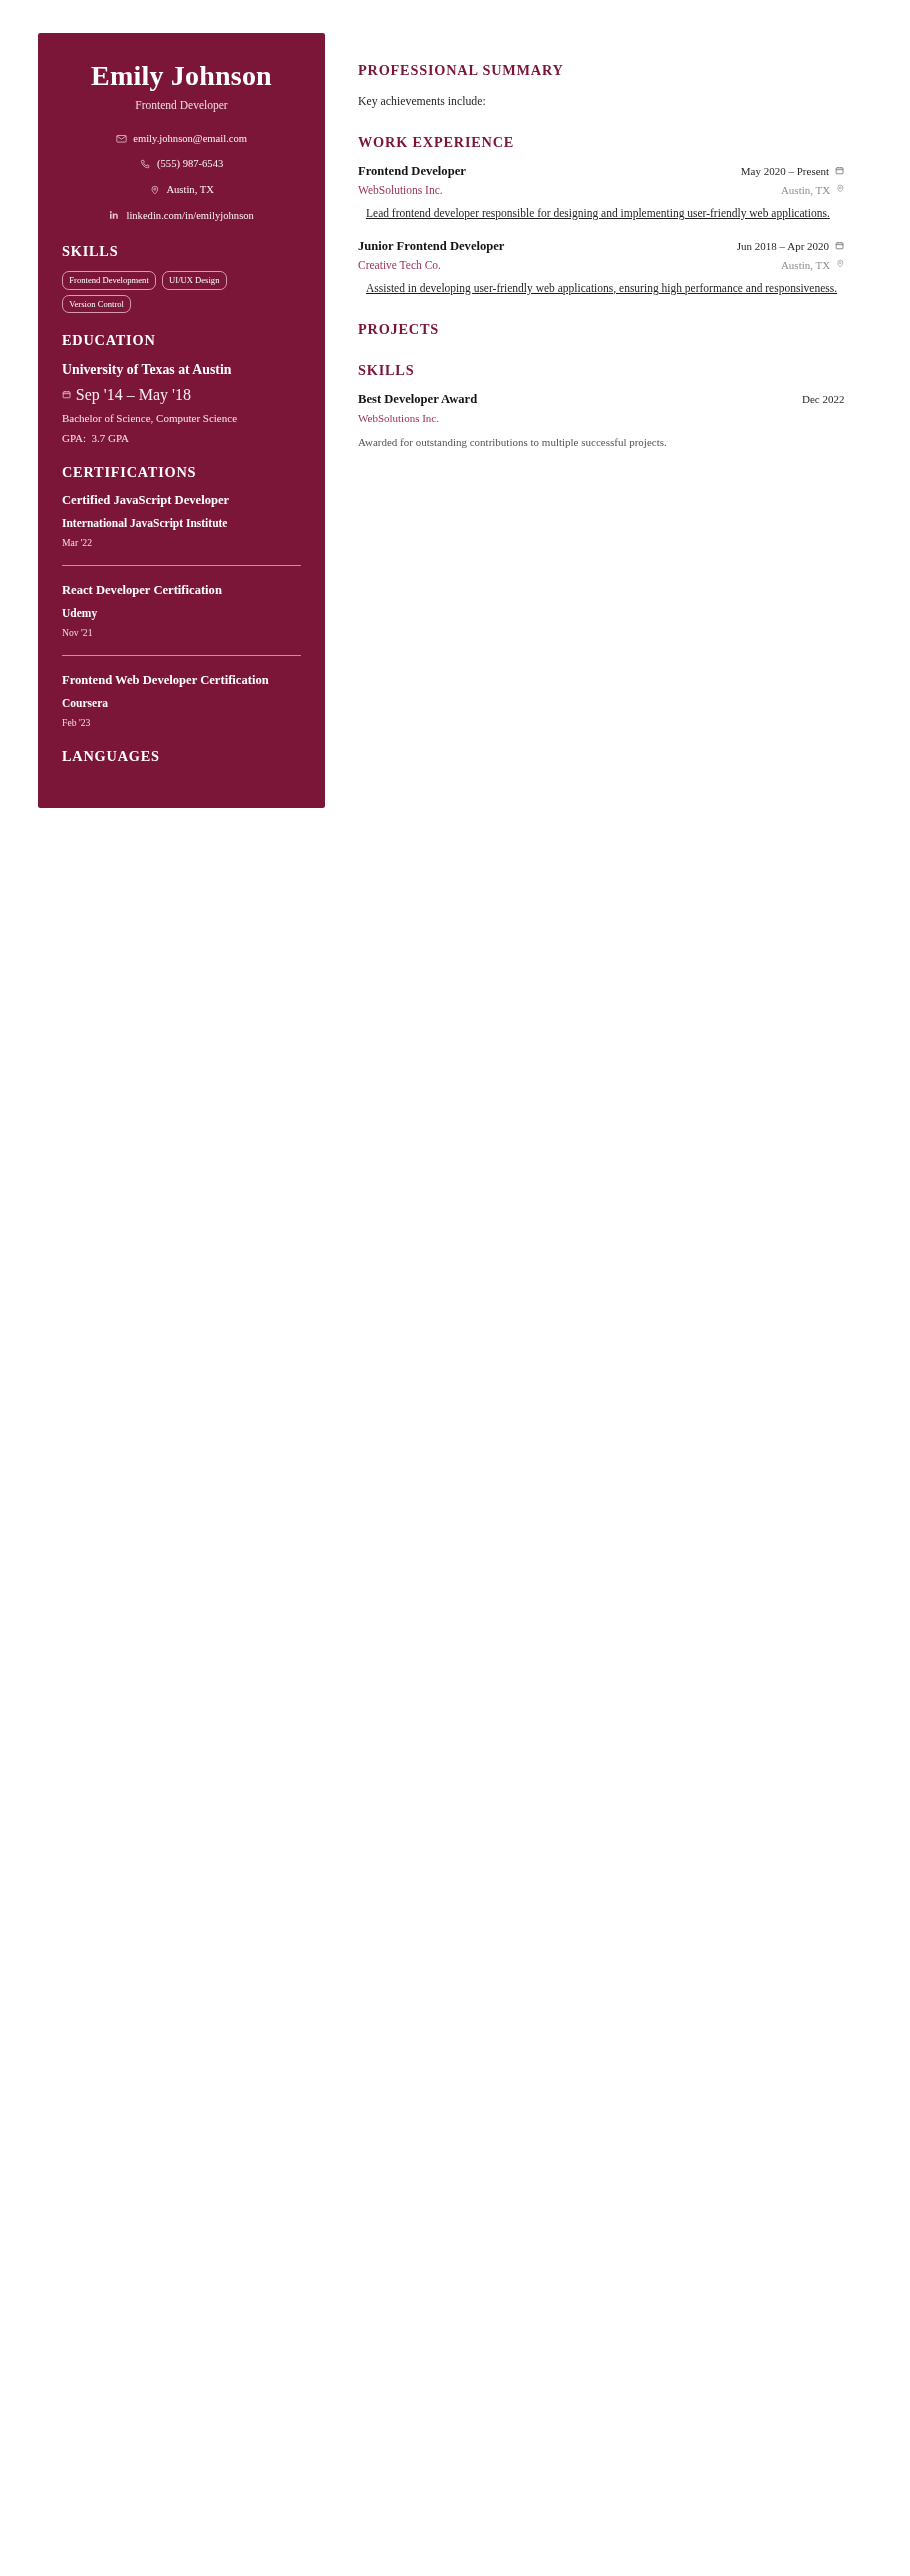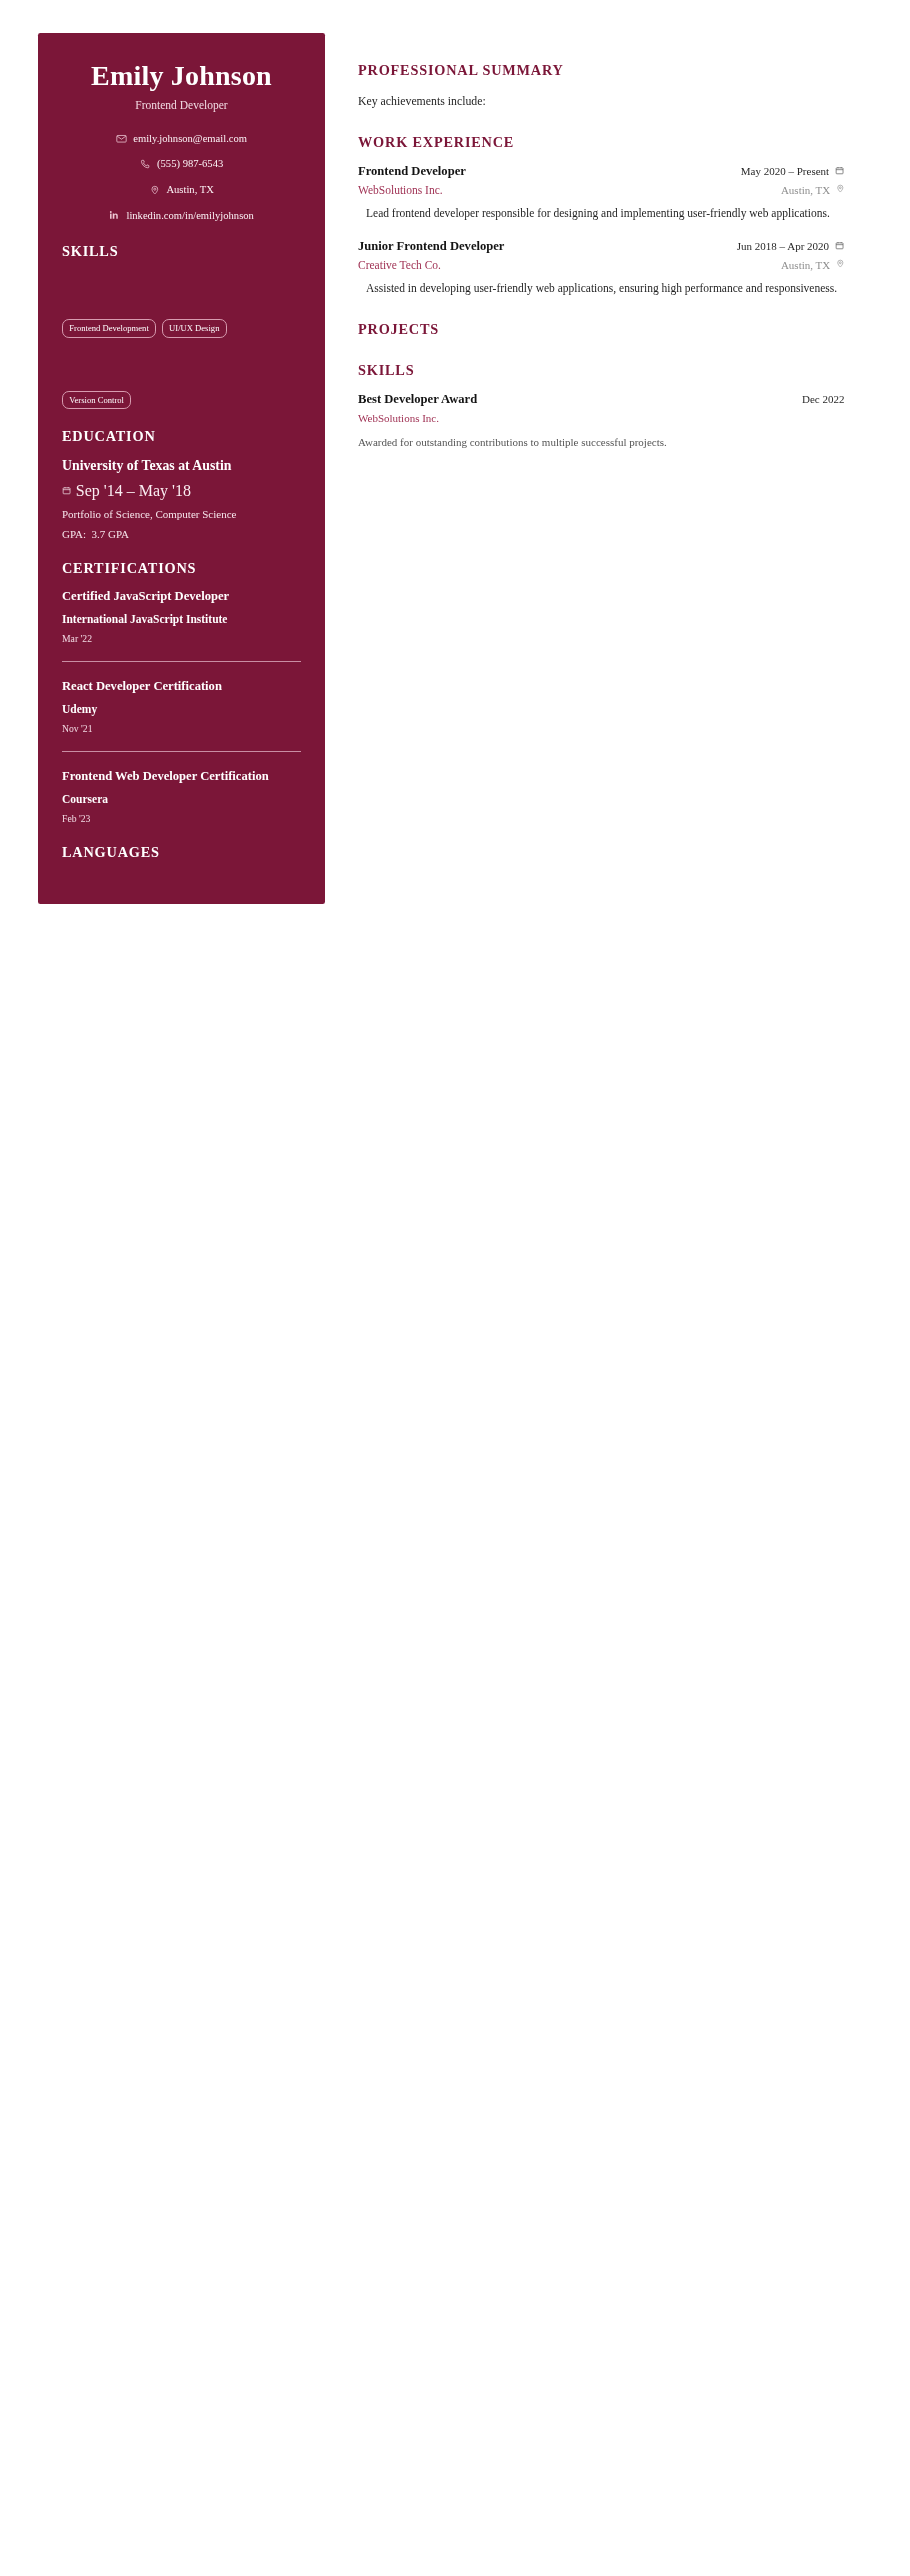--- a/index.html
+++ b/index.html
@@ -86,21 +86,20 @@
     gap: 5.2px 5.7px;
   }
   .skill-chip {
     border: 0.6px solid #d79cb0;
     border-radius: 6.9px;
     padding: 2.9px 6.3px;
     font-size: 8.6px;
     line-height: 1.2;
     color: #ffffff;
     white-space: nowrap;
-    margin-top: 48px;
   }
   .edu-school {
     font-size: 13.8px;
     font-weight: bold;
     line-height: 1.3;
     margin: 0 0 6.9px 0;
   }
   .edu-line {
     display: flex;
     align-items: center;
@@ -222,20 +221,21 @@
     gap: 5.7px;
     font-size: 11px;
     color: #8e8e8e;
     white-space: nowrap;
   }
   .entry-desc {
     font-size: 11.5px;
     line-height: 1.6;
     margin: 8px 0 0 8px;
     color: #1f1f1f;
+    text-decoration: underline;
   }
   .proj-link {
     font-size: 9.7px;
     color: #a03355;
     margin-top: 4.6px;
   }
   .proj-desc, .award-desc {
     font-size: 11px;
     line-height: 1.6;
     margin: 9.2px 0 0 0;
@@ -314,21 +314,21 @@
         <div class="edu-school">University of Texas at Austin</div>
         <div class="edu-line">
           <span class="ico">
             <svg width="9.2" height="9.2" viewBox="0 0 20 20" fill="none" stroke="currentColor" stroke-width="1.5">
               <rect x="2.5" y="4" width="15" height="13" rx="1.5"></rect>
               <path d="M2.5 8 H17.5 M6.5 2.4 V5 M13.5 2.4 V5"></path>
             </svg>
           </span>
           <span>Sep '14 – May '18</span>
         </div>
-        <div class="edu-degree">Portfolio of Science, Computer Science</div>
+        <div class="edu-degree">Bachelor of Science, Computer Science</div>
         <div class="edu-gpa">
           <span>GPA:</span>
           &nbsp;<span>3.7 GPA</span>
         </div>
       </div>
 
       <h2 class="side-heading">CERTIFICATIONS</h2>
 
       <div class="cert-block">
         <div class="cert-name">Certified JavaScript Developer</div>

